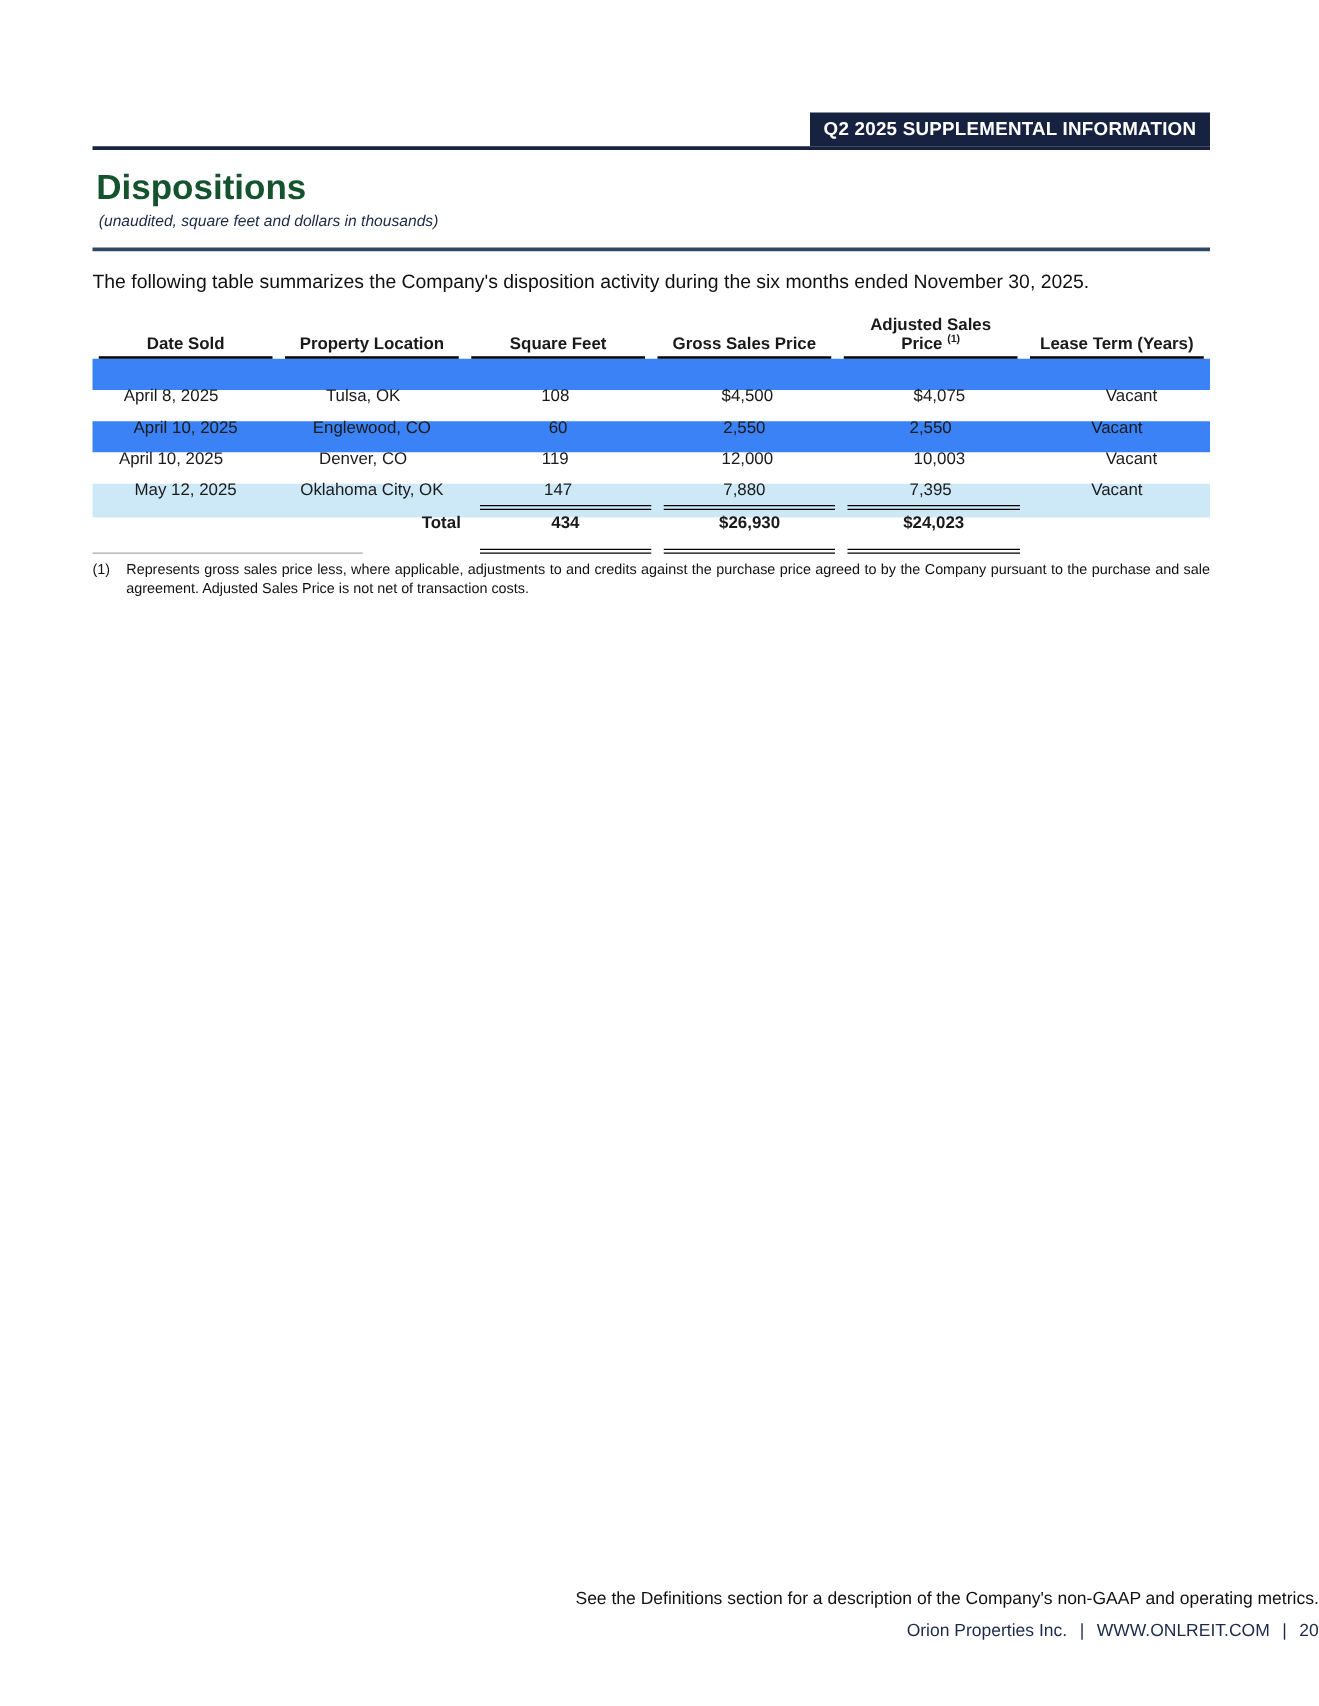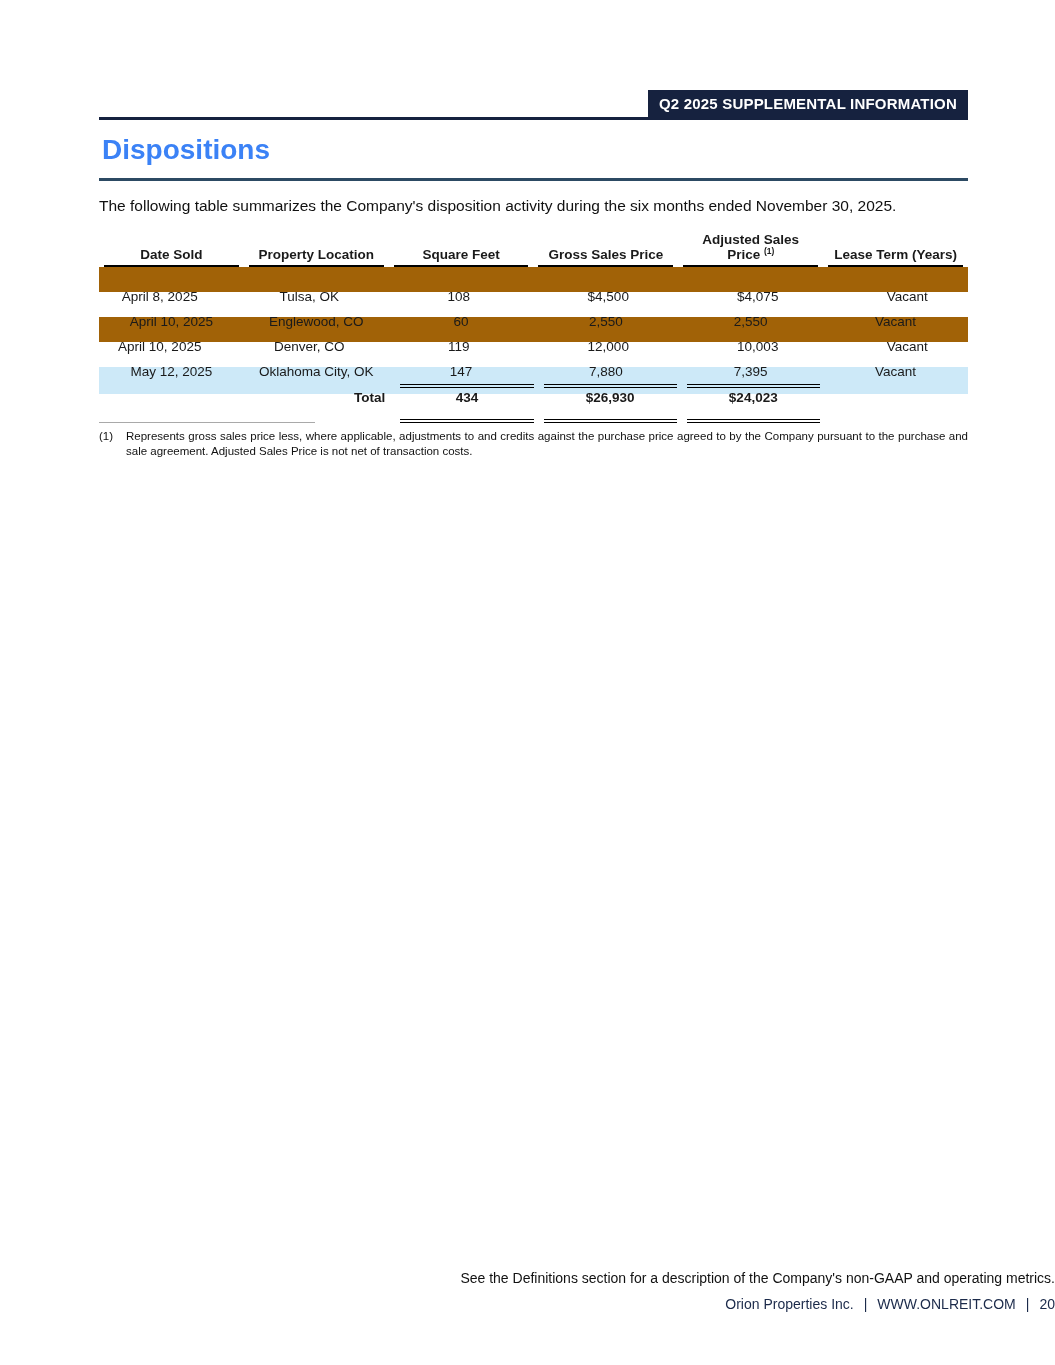--- a/index.html
+++ b/index.html
@@ -7,21 +7,21 @@
   body {
     width: 1055px;
     height: 1365px;
     position: relative;
     font-family: "Liberation Sans", "DejaVu Sans", sans-serif;
     color: #1a1a1a;
     overflow: hidden;
   }
   .content {
     position: absolute;
-    left: 99px;
+    left: 74px;
     right: 87px;
     top: 0;
   }
 
   
   .header-band {
     margin-top: 90px;
     border-bottom: 3px solid #16223f;
     display: flex;
     justify-content: flex-end;
@@ -32,21 +32,21 @@
     font-size: 15px;
     font-weight: 600;
     letter-spacing: 0.2px;
     padding: 5px 11px 4px 11px;
     line-height: 18px;
     white-space: nowrap;
   }
   .page-title {
     margin-top: 15px;
     margin-left: 3px;
-    color: #3b82f6;
+    color: #14532d;
     font-size: 28px;
     font-weight: 700;
     line-height: 30px;
   }
   .page-subtitle {
     margin-top: 5px;
     margin-left: 5px;
     color: #1b2a4a;
     font-size: 12.5px;
     font-style: italic;
@@ -83,21 +83,21 @@
     border-bottom: 2px solid #000000;
     padding-bottom: 3px;
     line-height: 15px;
   }
   .t-head { height: 37px; }
   .th-text { margin: 0 auto; }
   .th-narrow { max-width: 106px; }
   sup.fn-ref { font-size: 8.5px; font-weight: 700; vertical-align: super; line-height: 0; }
 
   .t-data { height: 25px; line-height: 25px; }
-  .row-blue { background: #a16207; gap: 28px; }
+  .row-blue { background: #3b82f6; gap: 28px; }
   .row-white { background: #ffffff; }
 
   .t-total { height: 27px; background: #cde9f8; }
   .t-total .t-cell { font-weight: 700; }
   .total-label {
     line-height: 27px;
     text-align: right;
     padding-right: 10px;
   }
   .total-val-inner {
@@ -148,20 +148,21 @@
 </head>
 <body>
 
 <div class="content">
 
   <div class="header-band">
     <div class="header-badge">Q2 2025 SUPPLEMENTAL INFORMATION</div>
   </div>
 
   <h1 class="page-title">Dispositions</h1>
+  <div class="page-subtitle">(unaudited, square feet and dollars in thousands)</div>
   <div class="title-rule"></div>
 
   <p class="intro">The following table summarizes the Company's disposition activity during the six months ended November 30, 2025.</p>
 
   <div class="disp-table">
 
     <div class="t-row t-head">
       <div class="t-cell">
         <div class="th-inner">
             <span class="th-text">Date Sold</span>

